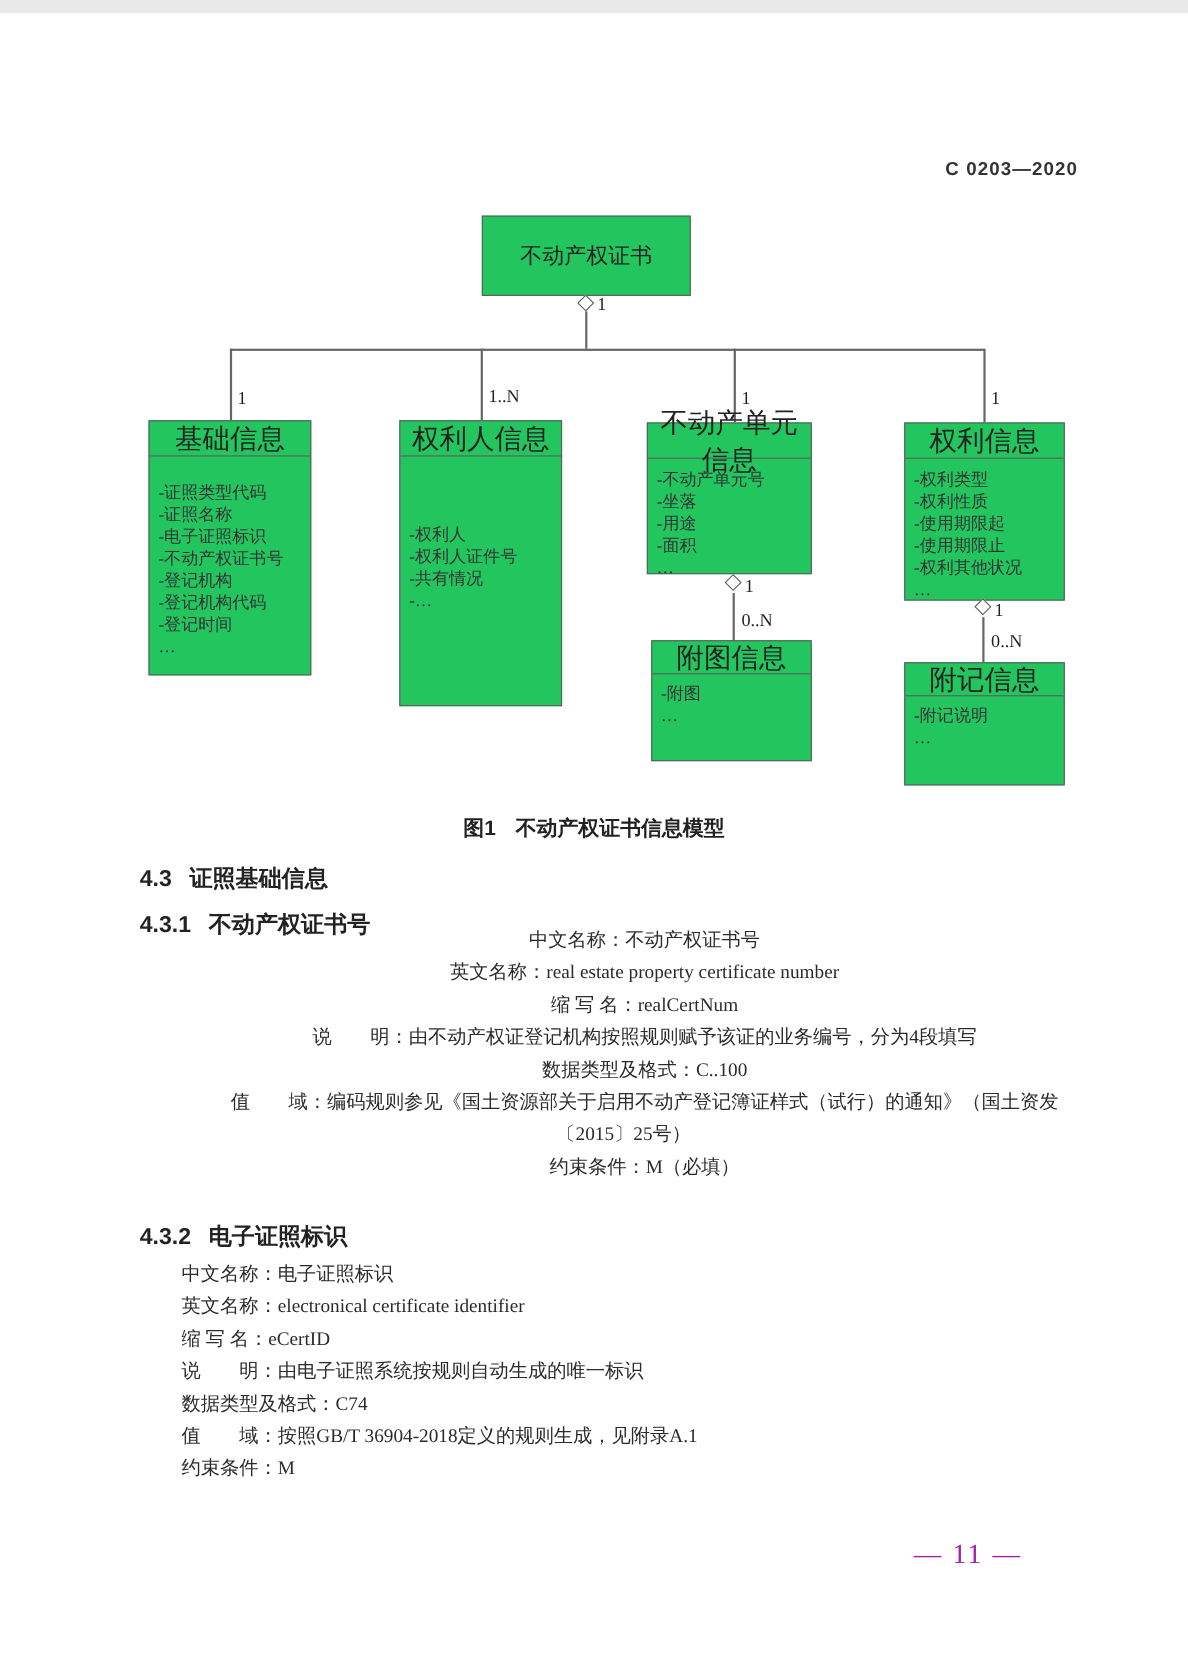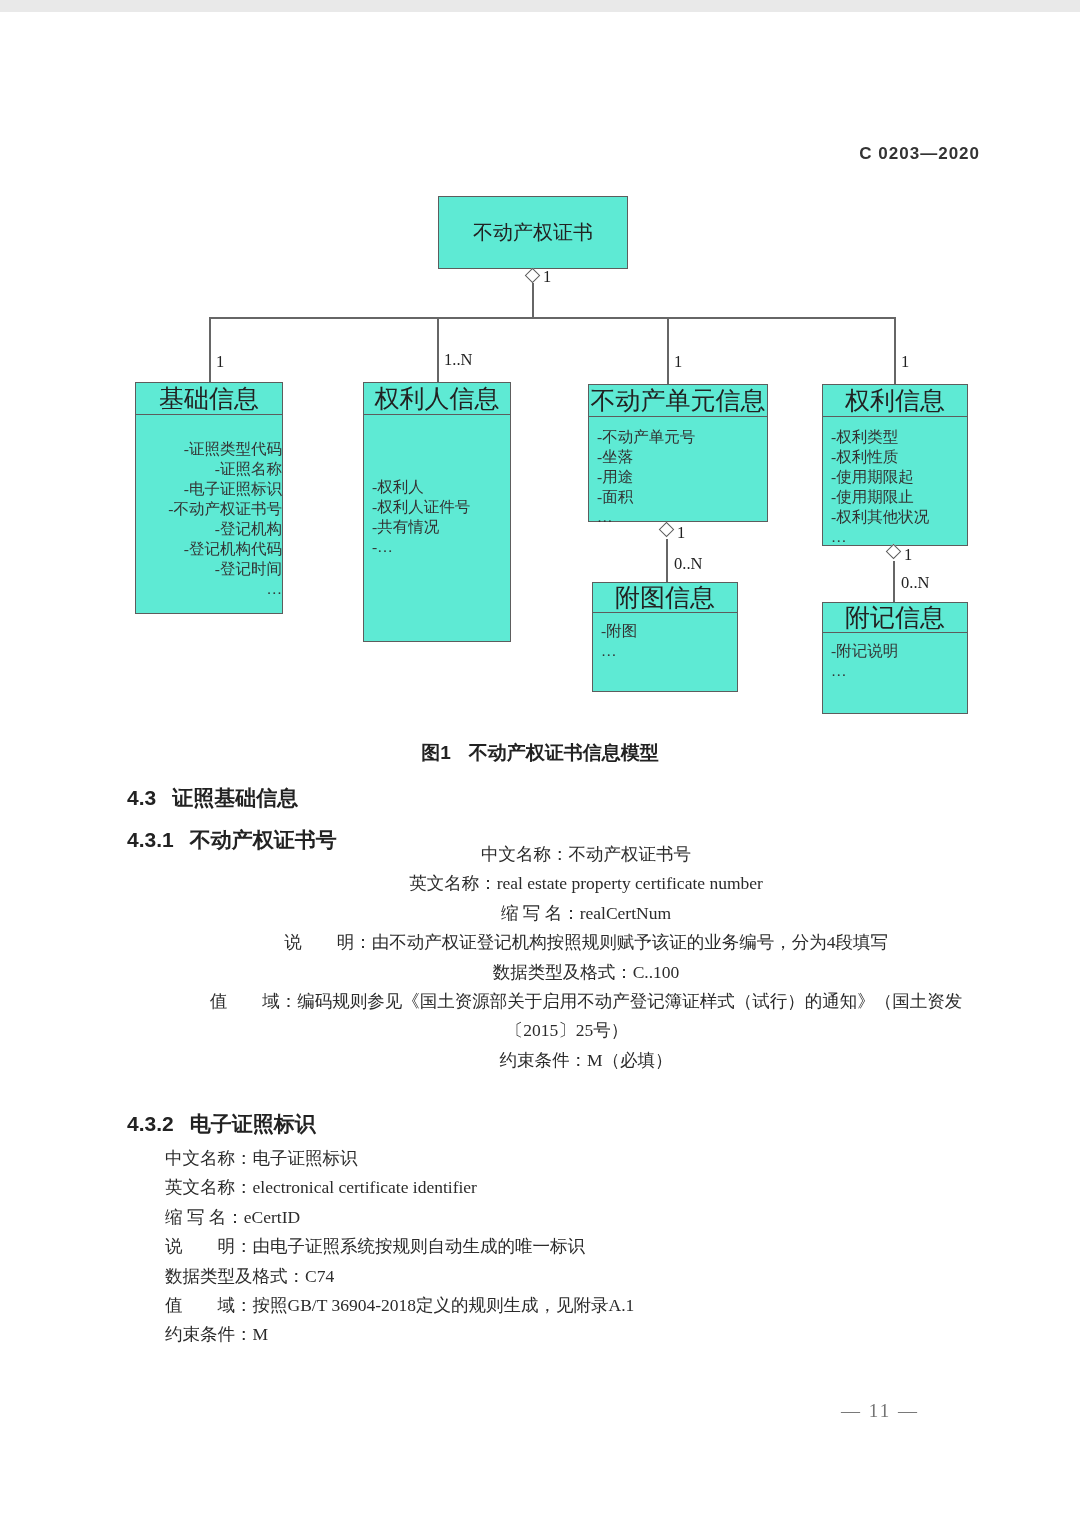--- a/index.html
+++ b/index.html
@@ -10,25 +10,25 @@
     color:#2b2b2b;
   }
   
   .doc-number{
     position:absolute;top:132px;right:100px;
     font-family:"Liberation Sans","DejaVu Sans",sans-serif;
     font-weight:600;font-size:17px;letter-spacing:1px;color:#333;
   }
   .page-number{
     position:absolute;top:1388px;left:790px;width:180px;
-    text-align:center;font-size:19px;color:#737373;letter-spacing:2px;
+    text-align:center;font-size:25px;color:#a21caf;letter-spacing:2px;
   }
   
   .uml-box{
-    position:absolute;border:1.5px solid #5d5d5d;background:#5eead4;
+    position:absolute;border:1.5px solid #5d5d5d;background:#22c55e;
     box-sizing:border-box;
   }
   .uml-title{
     border-bottom:1.5px solid #5d5d5d;text-align:center;
     font-size:25px;color:#222;box-sizing:border-box;
     display:flex;align-items:center;justify-content:center;
   }
   .uml-attrs{font-size:15.5px;line-height:20px;padding-left:8px;color:#333;}
   .hline,.vline{position:absolute;background:#666;}
   .hline{height:1.5px;}
@@ -78,21 +78,21 @@
     <div class="vline" style="left:667px;top:305px;height:67px;"></div>
     <div class="vline" style="left:894px;top:305px;height:67px;"></div>
 
     <span class="mult" style="left:216px;top:340px;">1</span>
     <span class="mult" style="left:444px;top:338px;">1..N</span>
     <span class="mult" style="left:674px;top:340px;">1</span>
     <span class="mult" style="left:901px;top:340px;">1</span>
 
     <div class="uml-box" style="left:135px;top:370px;width:148px;height:232px;">
       <div class="uml-title" style="height:32px;">基础信息</div>
-      <div class="uml-attrs" style="padding-top:24px;text-align:right;">
+      <div class="uml-attrs" style="padding-top:24px;">
         <div>-证照类型代码</div>
         <div>-证照名称</div>
         <div>-电子证照标识</div>
         <div>-不动产权证书号</div>
         <div>-登记机构</div>
         <div>-登记机构代码</div>
         <div>-登记时间</div>
         <div>…</div>
       </div>
     </div>
@@ -100,21 +100,21 @@
     <div class="uml-box" style="left:363px;top:370px;width:148px;height:260px;">
       <div class="uml-title" style="height:32px;">权利人信息</div>
       <div class="uml-attrs" style="padding-top:62px;">
         <div>-权利人</div>
         <div>-权利人证件号</div>
         <div>-共有情况</div>
         <div>-…</div>
       </div>
     </div>
 
-    <div class="uml-box" style="left:588px;top:372px;width:180px;height:138px;">
+    <div class="uml-box" style="left:588px;top:372px;width:150px;height:138px;">
       <div class="uml-title" style="height:32px;">不动产单元信息</div>
       <div class="uml-attrs" style="padding-top:10px;">
         <div>-不动产单元号</div>
         <div>-坐落</div>
         <div>-用途</div>
         <div>-面积</div>
         <div>…</div>
       </div>
     </div>
 

